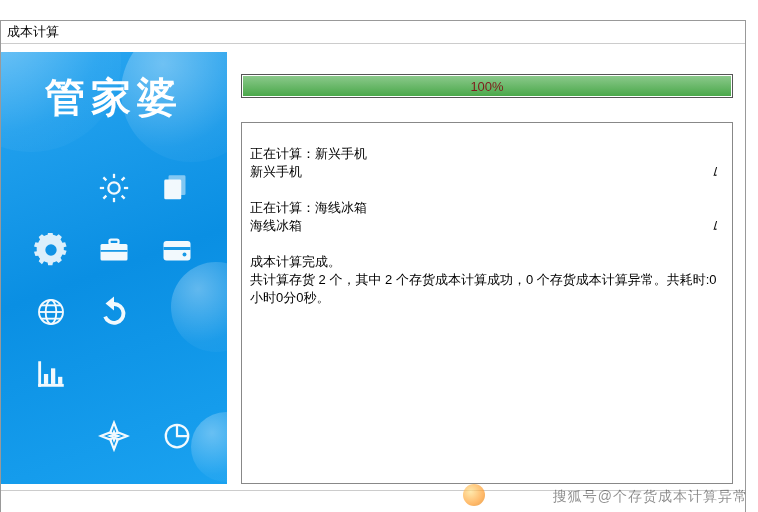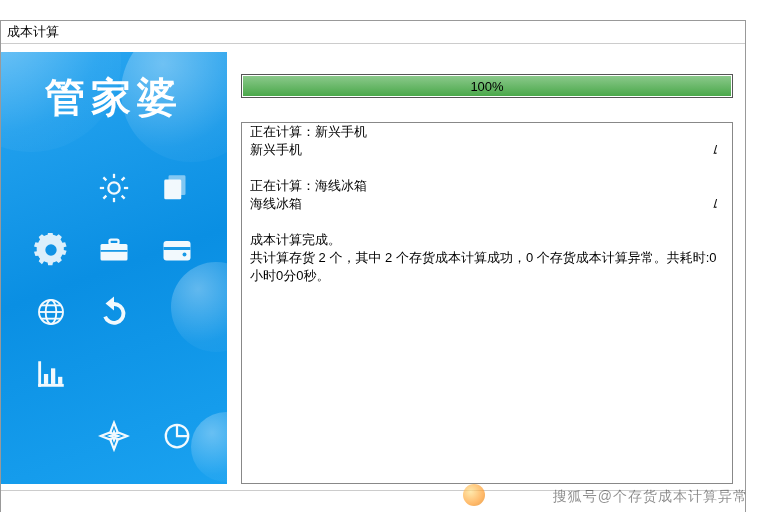--- a/index.html
+++ b/index.html
@@ -99,28 +99,28 @@
     position: absolute;
     left: 1px; top: 1px; bottom: 1px; right: 1px;
     background: linear-gradient(#8bc98b,#4aa84a);
   }
   .progress-text {
     position: absolute;
     inset: 0;
     display: flex;
     align-items: center;
     justify-content: center;
-    color: #000000;
+    color: #7f1d1d;
     font-size: 13px;
   }
   .log {
     flex: 1;
     border: 1px solid #888;
     background: #fff;
-    padding: 0 8px;
+    padding: 22px 8px;
     font-family: SimSun, "Microsoft YaHei", Arial, sans-serif;
     font-size: 13px;
     line-height: 18px;
     overflow: auto;
     white-space: pre-wrap;
     color: #000;
     position: relative;
   }
   .log-line { display: flex; justify-content: space-between; }
   .log-line .check { font-family: Arial; letter-spacing: -4px; padding-right: 10px;}

